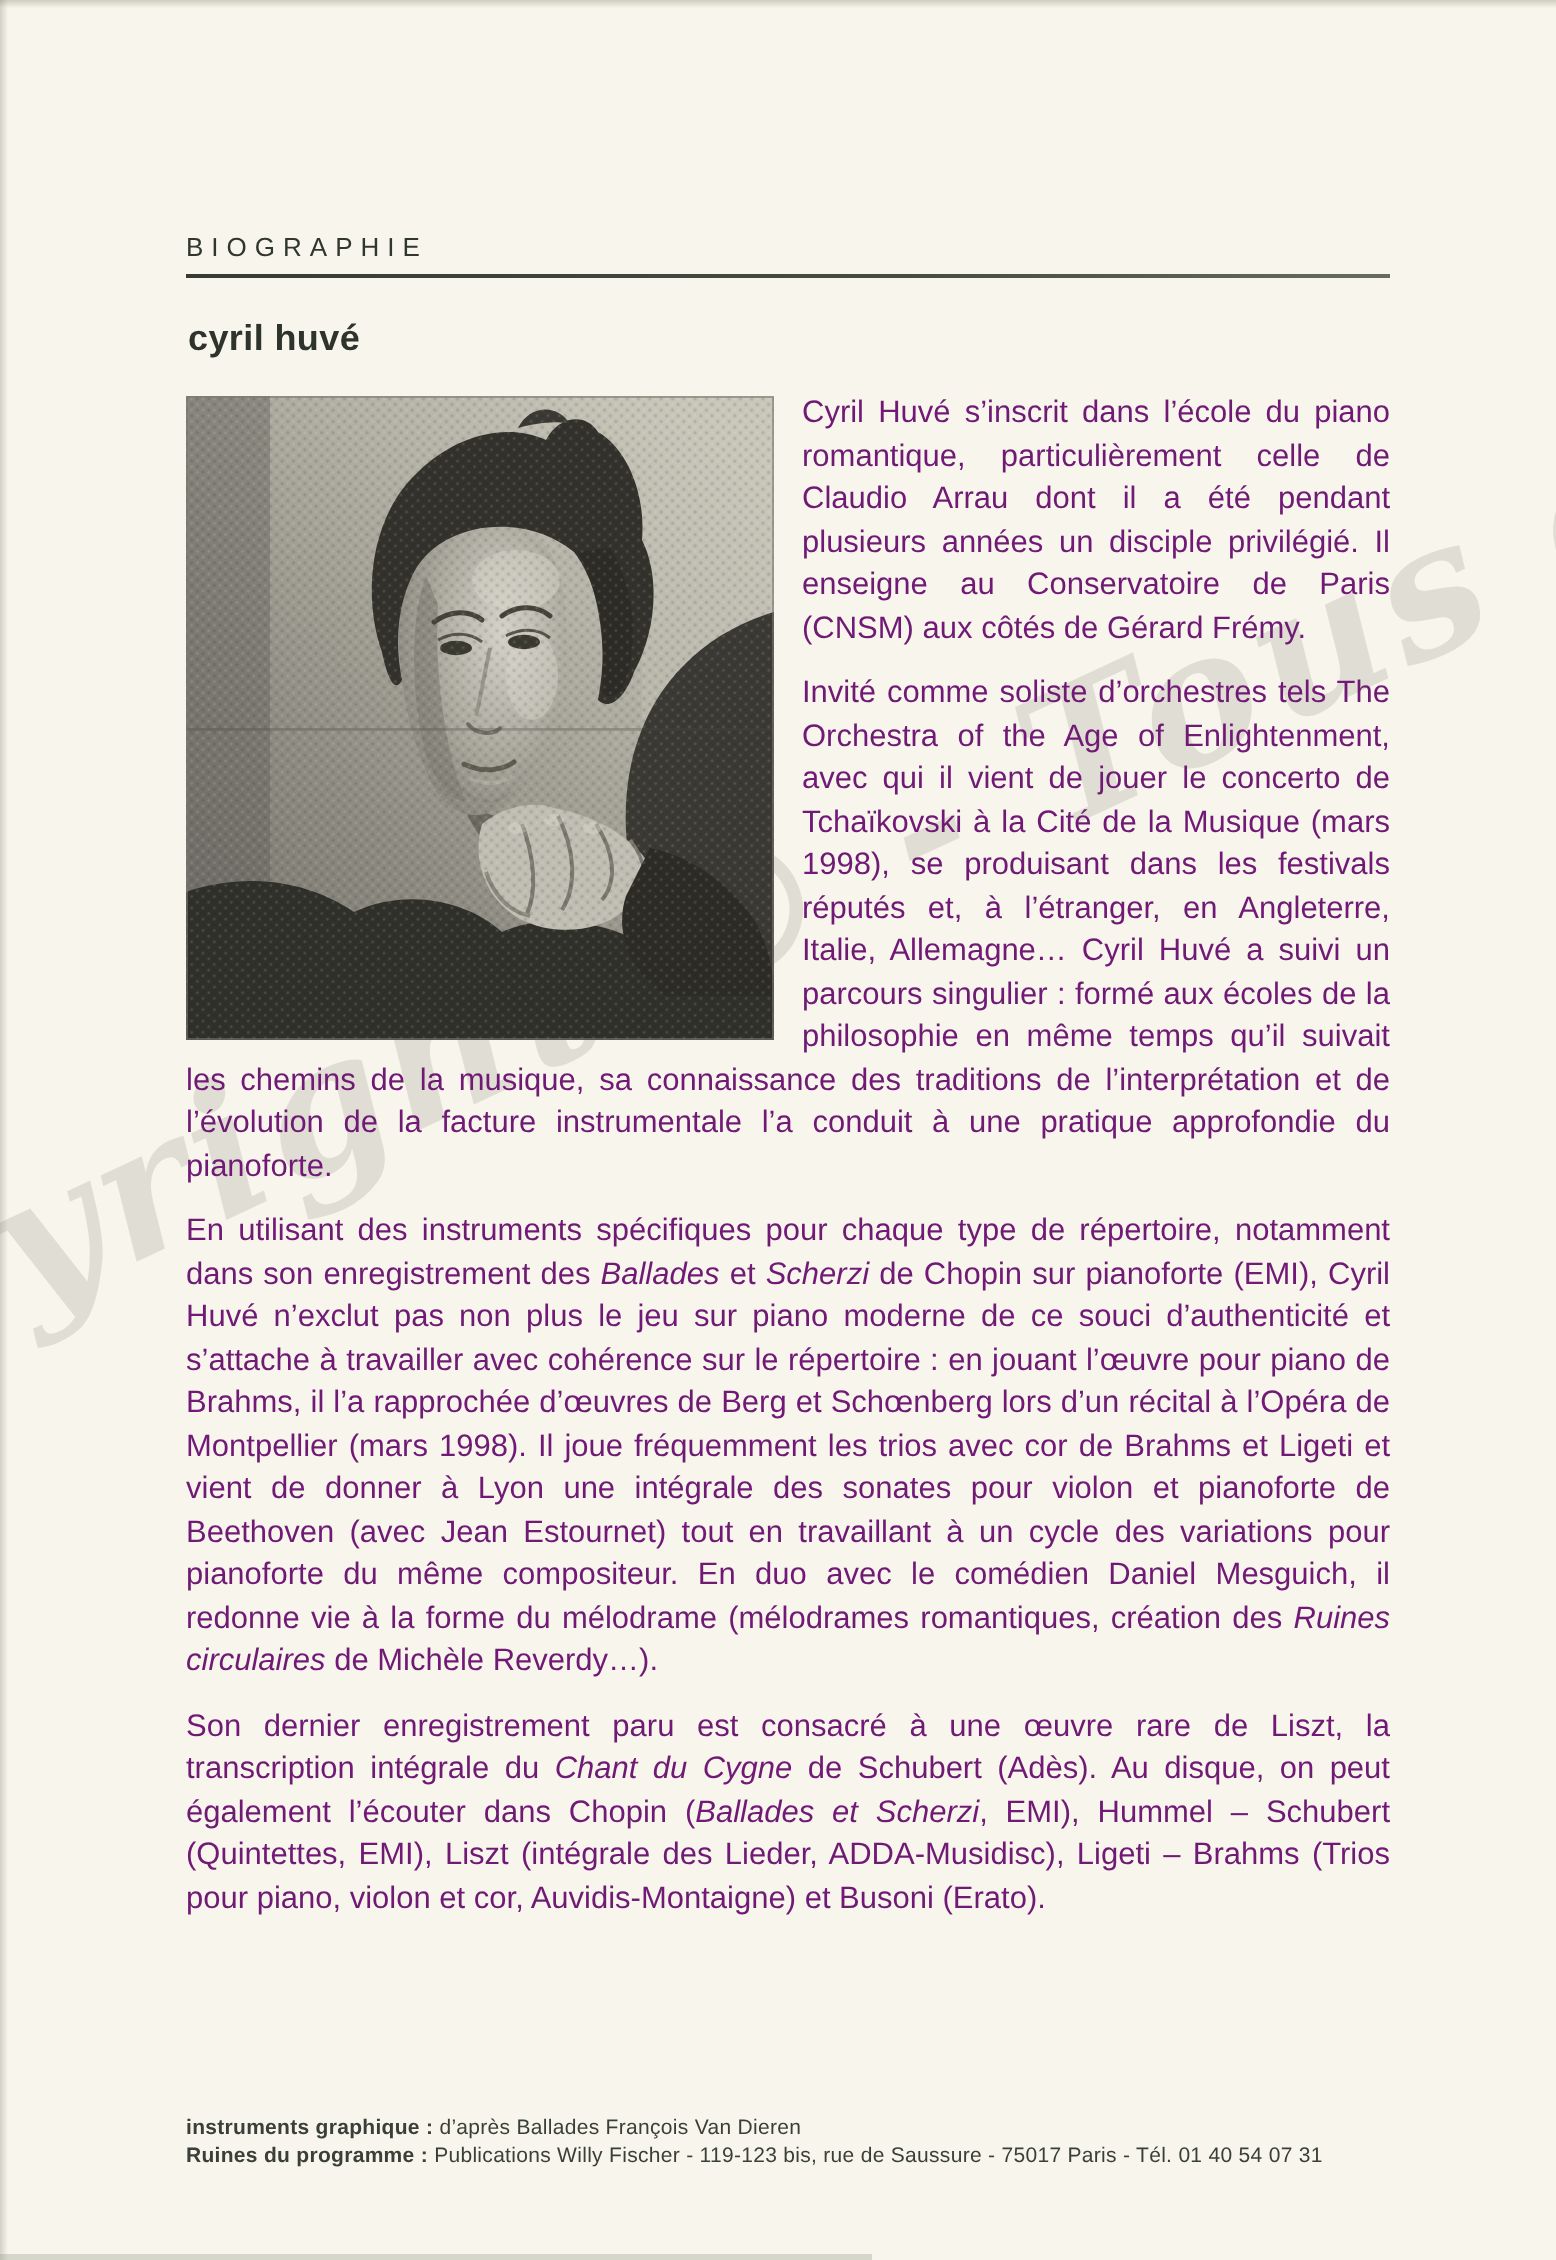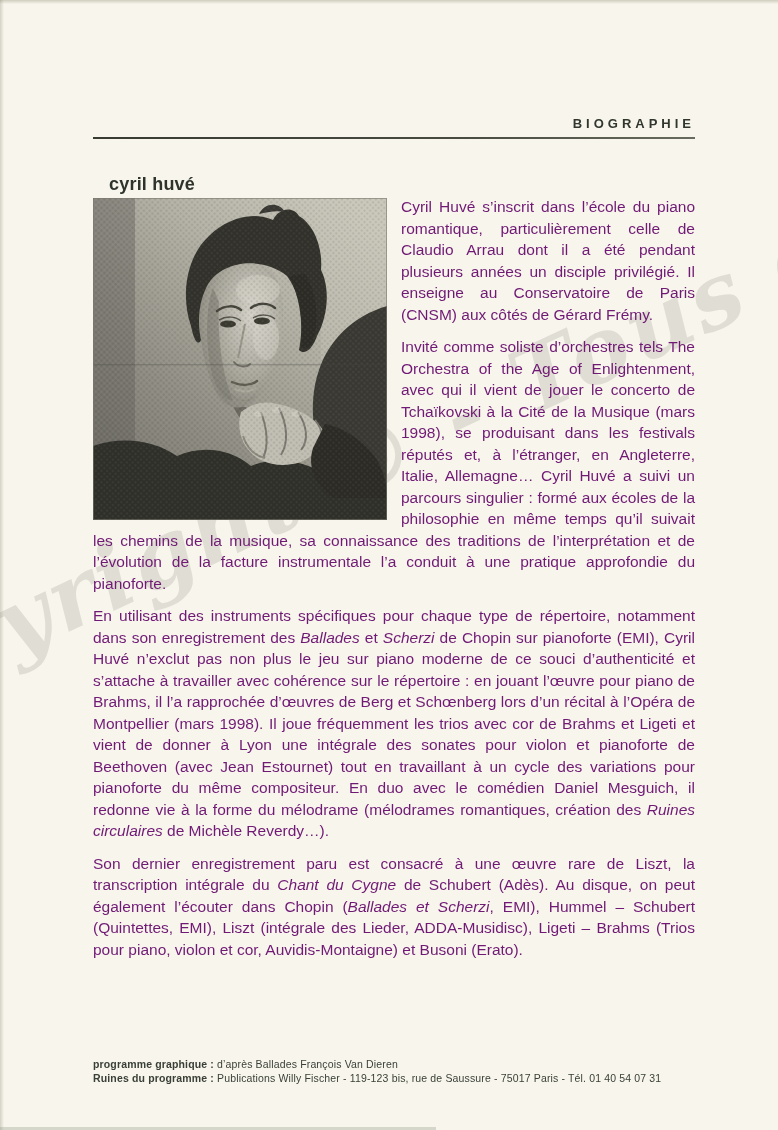--- a/index.html
+++ b/index.html
@@ -24,29 +24,29 @@
     transform:rotate(-25deg);transform-origin:0 0;
     font-family:"DejaVu Serif","Liberation Serif",serif;
     font-style:italic;font-weight:bold;
     font-size:90px;letter-spacing:4px;white-space:nowrap;
     color:rgba(110,110,96,0.17);
     pointer-events:none;user-select:none;
   }
 
   .kicker{
     position:absolute;top:116px;left:93px;width:602px;
-    text-align:right;font-weight:bold;font-size:13px;
+    text-align:left;font-weight:normal;font-size:13px;
     letter-spacing:4px;color:#31372e;
   }
   .rule{
     position:absolute;top:137px;left:93px;width:602px;height:2px;
     background:linear-gradient(90deg,#373b32,#474b40 60%,#686c5e);
   }
   .name-title{
-    position:absolute;top:158px;left:93px;margin:16px;
+    position:absolute;top:158px;left:93px;margin:1px;
     font-size:18px;font-weight:bold;color:#2e342c;letter-spacing:.2px;
   }
 
   .bio{
     position:absolute;top:196px;left:93px;width:602px;
     font-size:15.5px;line-height:21.5px;text-align:justify;
     color:#701a75;
   }
   .bio p{margin:0 0 11px 0;}
   .photo{
@@ -149,17 +149,17 @@
       </svg>
     </figure>
 
     <p><span>Cyril Huvé s’inscrit dans l’école du piano romantique, particulièrement celle de Claudio Arrau dont il a été pendant plusieurs années un disciple privilégié. Il enseigne au Conservatoire de Paris (CNSM) aux côtés de Gérard Frémy.</span></p>
     <p><span>Invité comme soliste d’orchestres tels The Orchestra of the Age of Enlightenment, avec qui il vient de jouer le concerto de Tchaïkovski à la Cité de la Musique (mars 1998), se produisant dans les festivals réputés et, à l’étranger, en Angleterre, Italie, Allemagne… Cyril Huvé a suivi un parcours singulier : formé aux écoles de la philosophie en même temps qu’il suivait les chemins de la musique, sa connaissance des traditions de l’interprétation et de l’évolution de la facture instrumentale l’a conduit à une pratique approfondie du pianoforte.</span></p>
     <p><span>En utilisant des instruments spécifiques pour chaque type de répertoire, notamment dans son enregistrement des </span><span class="it">Ballades</span><span> et </span><span class="it">Scherzi</span><span> de Chopin sur pianoforte (EMI), Cyril Huvé n’exclut pas non plus le jeu sur piano moderne de ce souci d’authenticité et s’attache à travailler avec cohérence sur le répertoire : en jouant l’œuvre pour piano de Brahms, il l’a rapprochée d’œuvres de Berg et Schœnberg lors d’un récital à l’Opéra de Montpellier (mars 1998). Il joue fréquemment les trios avec cor de Brahms et Ligeti et vient de donner à Lyon une intégrale des sonates pour violon et pianoforte de Beethoven (avec Jean Estournet) tout en travaillant à un cycle des variations pour pianoforte du même compositeur. En duo avec le comédien Daniel Mesguich, il redonne vie à la forme du mélodrame (mélodrames romantiques, création des </span><span class="it">Ruines circulaires</span><span> de Michèle Reverdy…).</span></p>
     <p><span>Son dernier enregistrement paru est consacré à une œuvre rare de Liszt, la transcription intégrale du </span><span class="it">Chant du Cygne</span><span> de Schubert (Adès). Au disque, on peut également l’écouter dans Chopin (</span><span class="it">Ballades et Scherzi</span><span>, EMI), Hummel – Schubert (Quintettes, EMI), Liszt (intégrale des Lieder, ADDA-Musidisc), Ligeti – Brahms (Trios pour piano, violon et cor, Auvidis-Montaigne) et Busoni (Erato).</span></p>
   </div>
 
   <div class="colophon">
-    <div><span class="bd">programme graphique :</span><span> d’après Ballades François Van Dieren</span></div>
+    <div><span class="bd">instruments graphique :</span><span> d’après Ballades François Van Dieren</span></div>
     <div><span class="bd">Ruines du programme :</span><span>  Publications Willy Fischer  -  119-123 bis, rue de Saussure - 75017 Paris - Tél. 01 40 54 07 31</span></div>
   </div>
 
 </div>
 
 </body></html>

